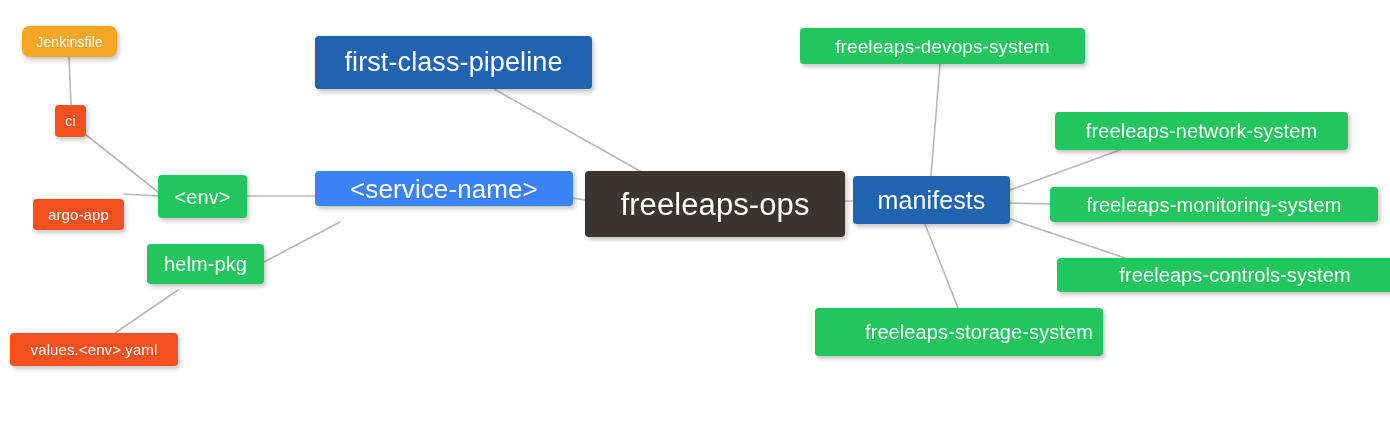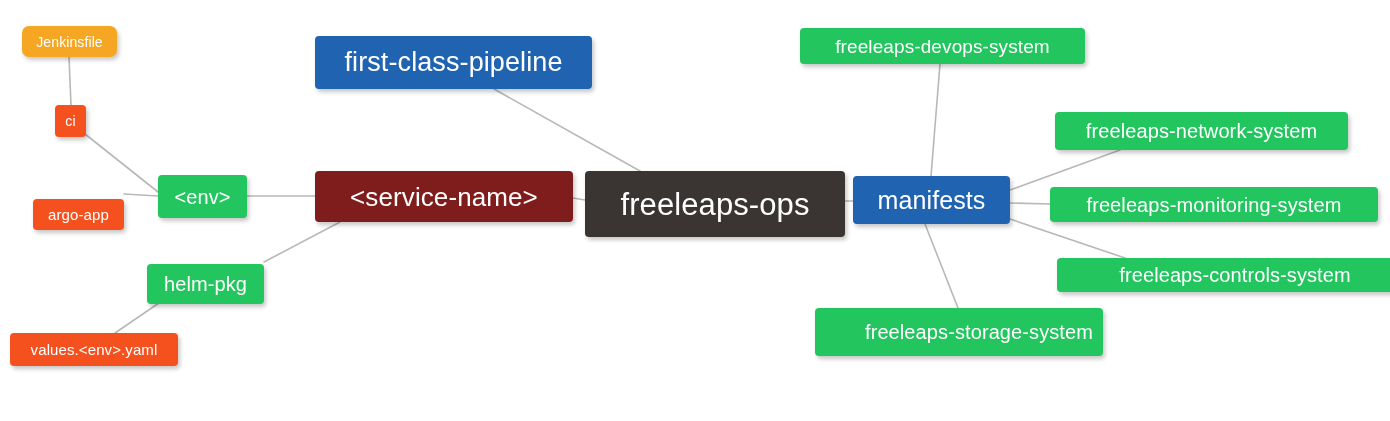--- a/index.html
+++ b/index.html
@@ -72,30 +72,30 @@
       </div>
       <div class="node" style="left: 55px; top: 105px; width: 31px; height: 32px; background: rgb(244, 81, 30); font-size: 14px;">
         <span class="node-label">ci</span>
       </div>
       <div class="node" style="left: 33px; top: 178px; width: 91px; height: 31px; background: rgb(244, 81, 30); font-size: 15px; margin-top: 21px;">
         <span class="node-label">argo-app</span>
       </div>
       <div class="node" style="left: 158px; top: 175px; width: 89px; height: 43px; background: rgb(34, 197, 94); font-size: 20px;">
         <span class="node-label">&lt;env&gt;</span>
       </div>
-      <div class="node" style="left: 147px; top: 264px; width: 117px; height: 40px; background: rgb(34, 197, 94); font-size: 20px;">
+      <div class="node" style="left: 147px; top: 244px; width: 117px; height: 40px; background: rgb(34, 197, 94); font-size: 20px;">
         <span class="node-label">helm-pkg</span>
       </div>
       <div class="node" style="left: 10px; top: 333px; width: 168px; height: 33px; background: rgb(244, 81, 30); font-size: 15px;">
         <span class="node-label">values.&lt;env&gt;.yaml</span>
       </div>
       <div class="node" style="left: 315px; top: 36px; width: 277px; height: 53px; background: rgb(32, 99, 177); font-size: 27px; text-align: center;">
         <span class="node-label">first-class-pipeline</span>
       </div>
-      <div class="node" style="left: 315px; top: 171px; width: 258px; height: 51px; background: #7f1d1d; font-size: 26px; text-align: center;">
+      <div class="node" style="left: 315px; top: 171px; width: 258px; height: 35px; background: #3b82f6; font-size: 26px; text-align: center;">
         <span class="node-label">&lt;service-name&gt;</span>
       </div>
       <div class="node" style="left: 585px; top: 171px; width: 260px; height: 66px; background: rgb(58, 53, 50); font-size: 31px;">
         <span class="node-label">freeleaps-ops</span>
       </div>
       <div class="node" style="left: 853px; top: 176px; width: 157px; height: 48px; background: rgb(32, 99, 177); font-size: 25px;">
         <span class="node-label">manifests</span>
       </div>
       <div class="node" style="left: 800px; top: 28px; width: 285px; height: 36px; background: rgb(34, 197, 94); font-size: 19px;">
         <span class="node-label">freeleaps-devops-system</span>

